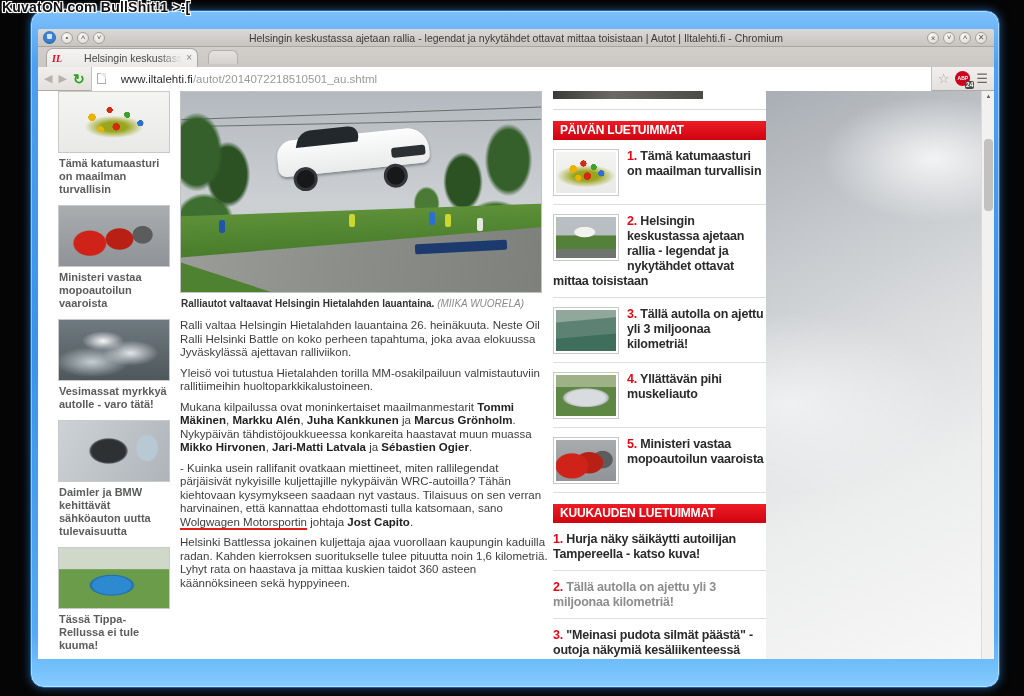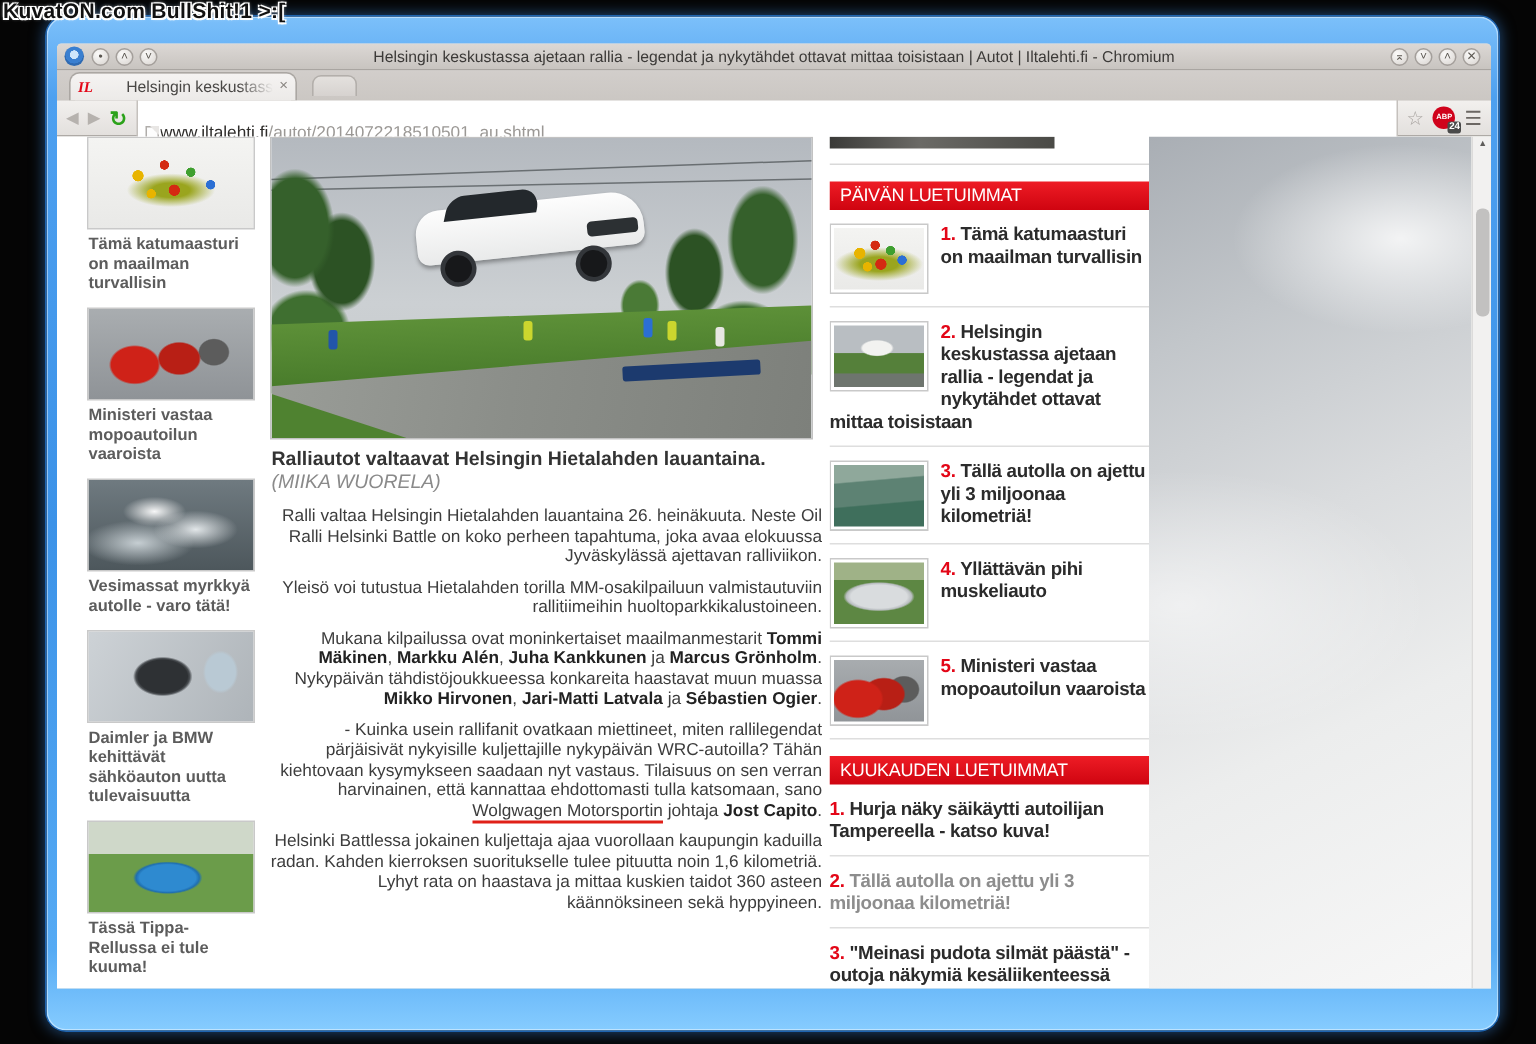--- a/index.html
+++ b/index.html
@@ -43,21 +43,21 @@
   .newtab { position:absolute; left:170px; top:3px; width:30px; height:14px;
     background:linear-gradient(#e4e1de,#d6d2cf); border:1px solid #b3afab; border-bottom:none;
     border-radius:6px 6px 0 0; }
 
   
   .toolbar { height:24px; background:linear-gradient(#f2f0ee,#e3e0dd); border-bottom:1px solid #aeaaa6;
     display:flex; align-items:center; padding:0 6px; gap:6px; }
   .nav-arrow { font-size:11px; color:#b6b2ae; }
   .reload { font-size:14px; font-weight:bold; color:#2ba21a; line-height:14px; }
   .urlbar { flex:1; height:34px; background:#fff; border:1px solid #c5c1bd; border-radius:3px;
-    display:flex; align-items:flex-end; padding:0 5px; gap:1px; }
+    display:flex; align-items:center; padding:0 5px; gap:15px; }
   .doc-icon { width:9px; height:11px; background:#fdfdfd; border:1px solid #b0adaa; position:relative; flex:0 0 auto; }
   .doc-icon::after { content:""; position:absolute; right:-1px; top:-1px; border:3px solid #e8e6e4;
     border-left-color:transparent; border-bottom-color:transparent; }
   .url-text { font-size:11.5px; white-space:nowrap; overflow:hidden; }
   .url-domain { color:#2f2d2b; }
   .url-path { color:#9b9895; }
   .star { font-size:13px; color:#a8a4a0; }
   .abp { position:relative; width:15px; height:15px; border-radius:50%; background:#d0021b;
     color:#fff; font-size:5px; font-weight:bold; text-align:center; line-height:15px; }
   .abp-badge { position:absolute; right:-4px; bottom:-3px; background:#4a4a4a; color:#fff;
@@ -149,33 +149,33 @@
       linear-gradient(#fdfdfd,#e9eaea); border-radius:16px 22px 8px 8px;
       box-shadow:0 2px 3px rgba(0,0,0,.35); }
   .car-window { position:absolute; left:22px; top:0; width:62px; height:16px; background:#23282c;
       border-radius:10px 14px 0 0; transform:skewX(-18deg); }
   .car-grille { position:absolute; right:4px; top:26px; width:34px; height:10px; background:#2c3033; border-radius:3px; }
   .car-wheel { position:absolute; bottom:-10px; width:24px; height:24px; background:#17181a;
       border-radius:50%; border:3px solid #33363a; }
   .spect { position:absolute; width:6px; height:13px; border-radius:2px; }
   .tarp { position:absolute; right:34px; top:150px; width:92px; height:10px; background:#1c3a6e;
       transform:rotate(-3deg); border-radius:2px; }
-  .photo-cap { font-size:13px; color:#333; padding:5px 0 0 7px; }
+  .photo-cap { font-size:10px; color:#333; padding:5px 0 0 7px; }
   .photo-cap .credit { color:#8a8a8a; font-style:italic; }
   .article-body { margin:10px 0 0 6px; }
-  .para { font-size:11.5px; line-height:13.5px; color:#3d3d3d; margin-bottom:7px;text-align:right; }
+  .para { font-size:11.5px; line-height:13.5px; color:#3d3d3d; margin-bottom:7px; }
   .para .b { font-weight:bold; color:#222; }
   .red-u { border-bottom:2px solid #e02018; }
 
   
   .sidebar-right { position:absolute; left:515px; top:0; width:213px; height:568px; overflow:hidden; }
   .sr-topfrag { width:150px; height:8px; background:linear-gradient(90deg,#3a3a38,#6b6a66 40%,#4a4a46);
     margin-bottom:10px; }
   .sr-sep { border-top:1px solid #d9d9d9; margin:0; }
-  .red-banner { height:19px; background:linear-gradient(#ee1c25,#cf0410); color:#fff; font-weight:normal;
+  .red-banner { height:19px; background:linear-gradient(#ee1c25,#cf0410); color:#fff; font-weight:bold;
     font-size:12px; letter-spacing:-0.2px; line-height:19px; padding-left:7px; margin-top:11px; }
   .mr-item { padding:9px 0 8px 0; border-bottom:1px solid #dedede; overflow:hidden; }
   .mr-item:last-of-type { border-bottom:none; }
   .mr-thumb { float:left; width:66px; height:47px; border:1px solid #c9c9c9; background-clip:padding-box;
     margin-right:8px; box-shadow:0 0 0 2px #fff inset; }
   .mr-text { font-size:12.5px; line-height:15px; font-weight:bold; letter-spacing:-0.2px; color:#2b2b2b; }
   .mr-num { color:#e30617; }
   .tx-item { padding:9px 2px 8px 0; border-bottom:1px solid #dedede; font-size:12.5px; line-height:15px;
     font-weight:bold; letter-spacing:-0.2px; color:#2b2b2b; }
   .tx-item.visited { color:#8d8d8d; }

